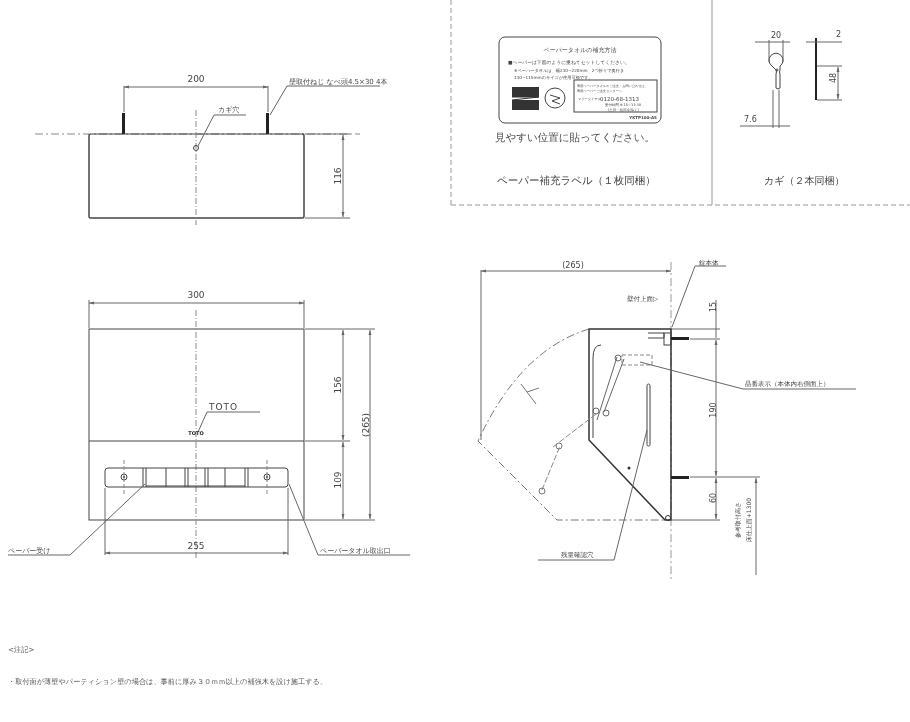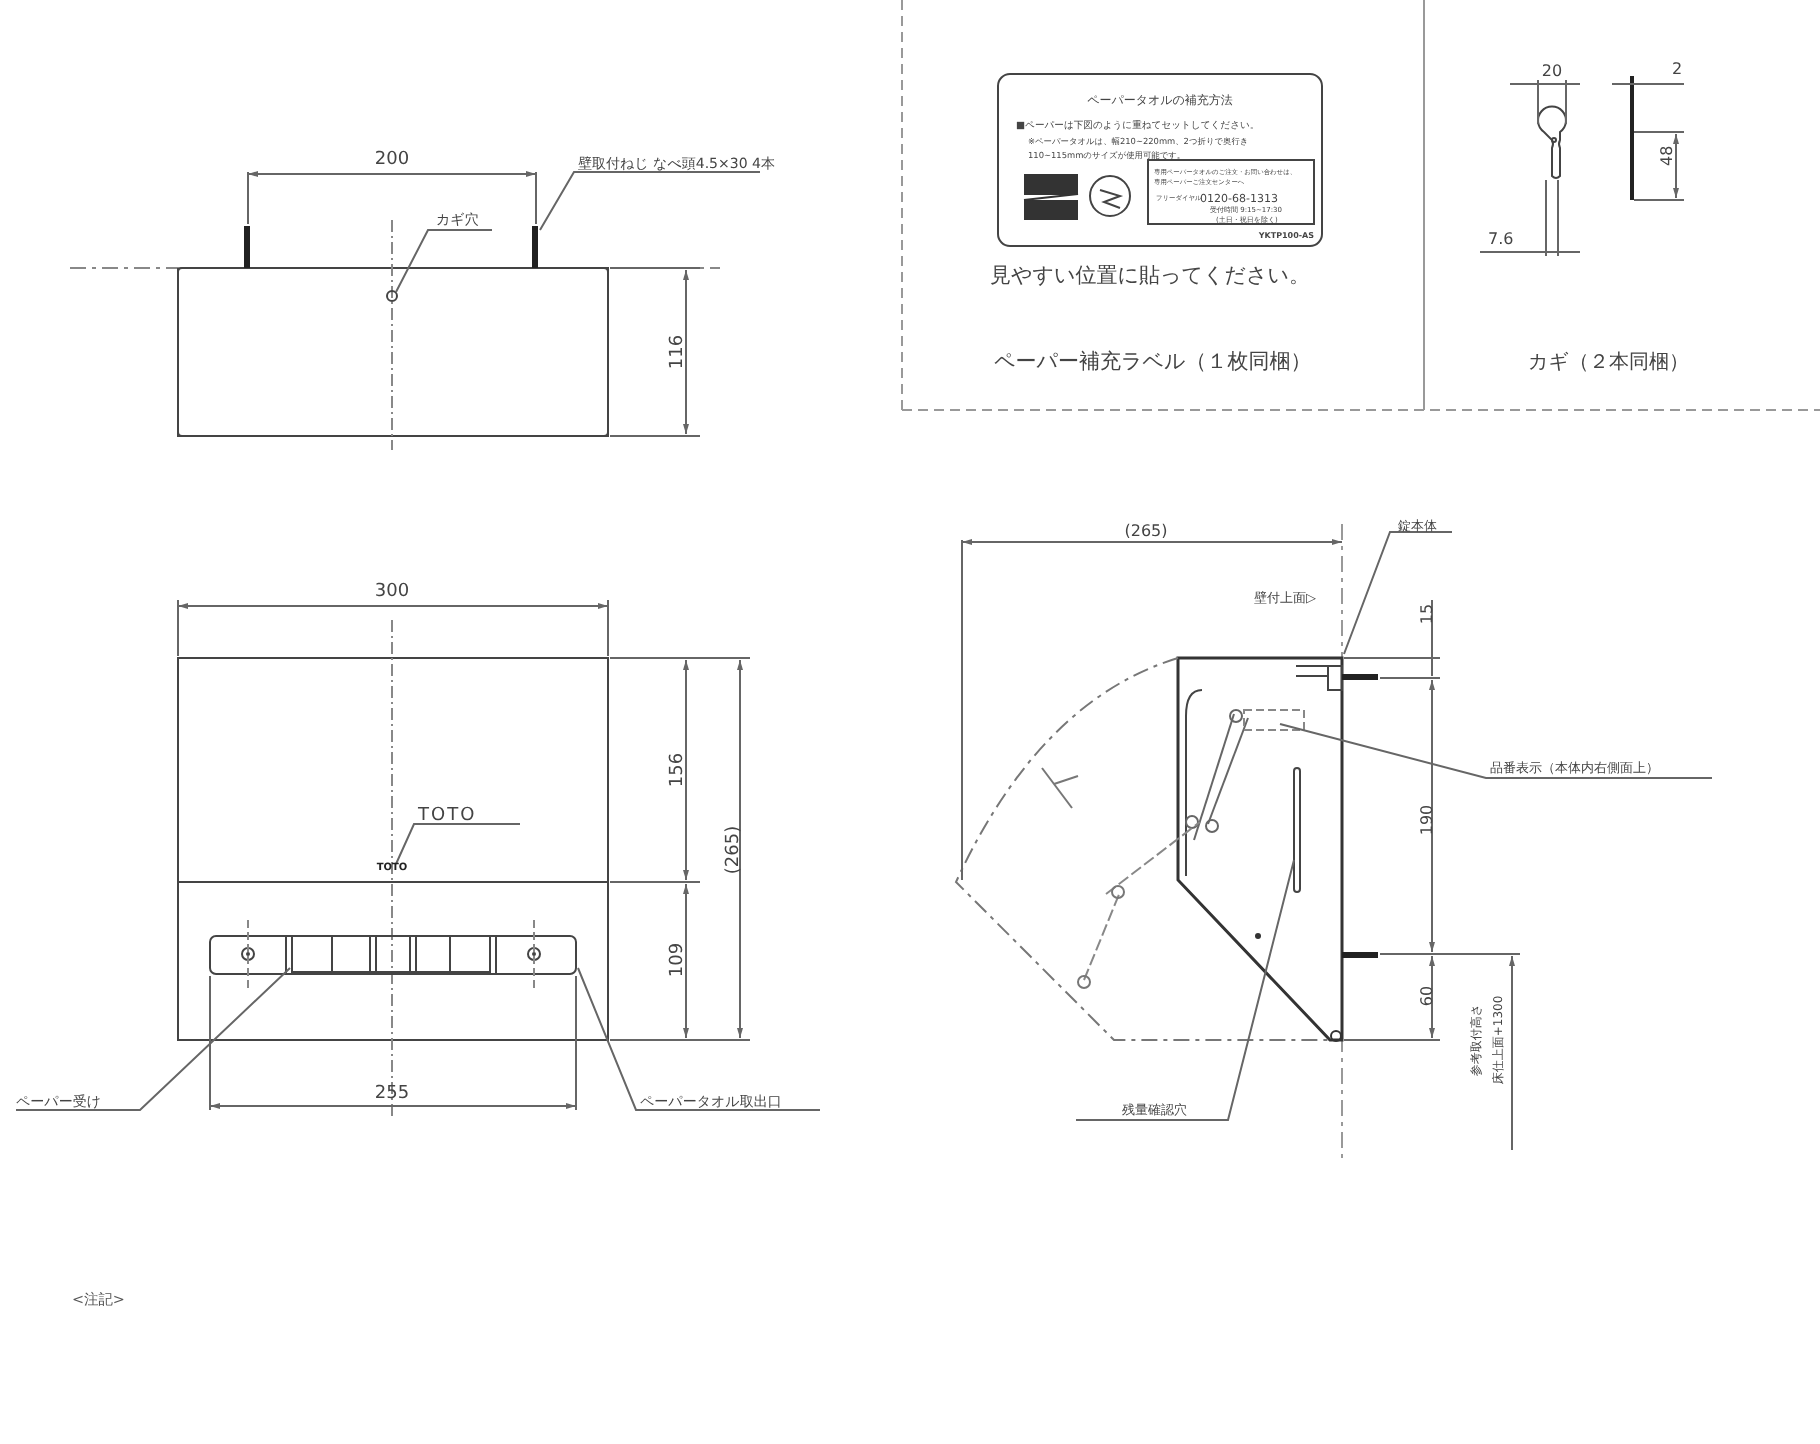--- a/index.html
+++ b/index.html
@@ -1,21 +1,21 @@
 <!DOCTYPE html>
 <html><head>
 <meta charset="utf-8">
 <style>
   html, body { margin:0; padding:0; background:#ffffff; }
   body { width:910px; height:722px; position:relative; overflow:hidden;
          font-family:"DejaVu Sans", sans-serif; color:#333; }
   svg { position:absolute; left:0; top:0; }
   .t { font-family:"DejaVu Sans", sans-serif; fill:#444; }
   .notes { position:absolute; left:8px; top:624px; font-size:7.2px; line-height:10.6px; color:#555; white-space:pre; }
-  .notes div { height:10.6px;margin-left:28px; }
+  .notes div { height:10.6px; }
 </style>
 </head>
 <body>
 
 <svg width="910" height="722" viewBox="0 0 910 722">
   <defs>
     <marker id="ar" markerWidth="6" markerHeight="6" refX="5" refY="3" orient="auto">
         <path d="M0,1.5 L5,3 L0,4.5" fill="#666"></path>
       </marker>
     <marker id="al" markerWidth="6" markerHeight="6" refX="1" refY="3" orient="auto">
@@ -190,19 +190,20 @@
   <text class="t" x="699" y="265" font-size="6.5">錠本体</text>
   <text class="t" x="627" y="301" font-size="6.5">壁付上面▷</text>
   <text class="t" x="745" y="386" font-size="6.5">品番表示（本体内右側面上）</text>
   <text class="t" x="561" y="557" font-size="6.5">残量確認穴</text>
   <text class="t" x="740" y="520" font-size="6" transform="rotate(-90 740 520)" text-anchor="middle">参考取付高さ</text>
   <text class="t" x="751" y="520" font-size="6" transform="rotate(-90 751 520)" text-anchor="middle">床仕上面+1300</text>
 </svg>
 
 <div class="notes">
   <div>&lt;注記&gt;</div>
+  <div>・取付面が薄壁やパーティション壁の場合は、事前に厚み３０ｍｍ以上の補強木を設け施工する。</div>
   
   
   
   
   
   
 </div>
 
 </body></html>

